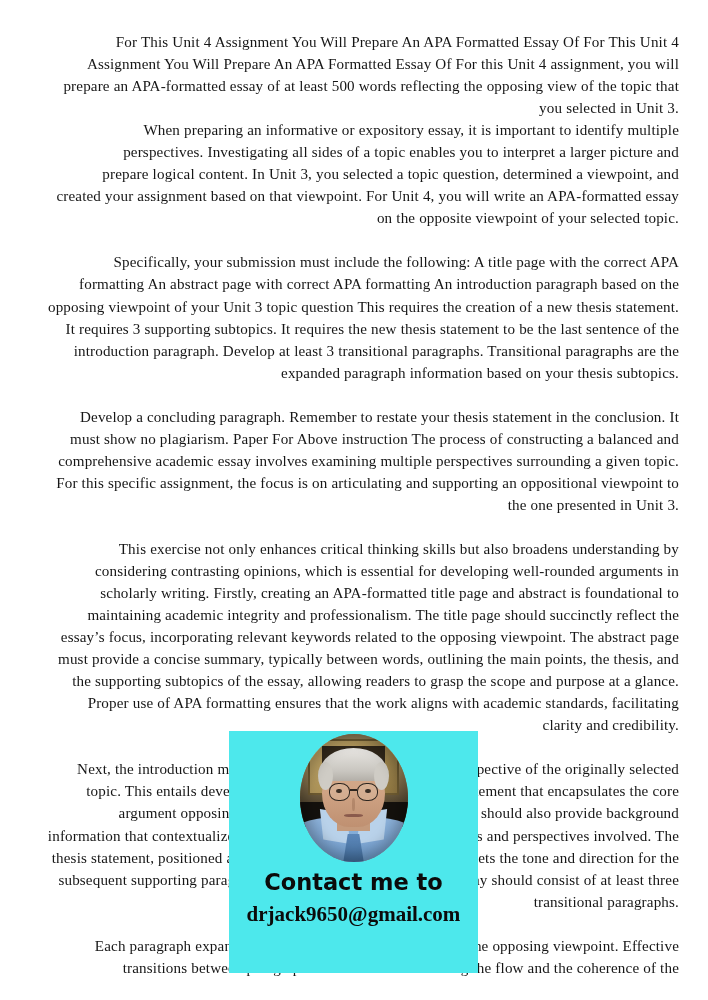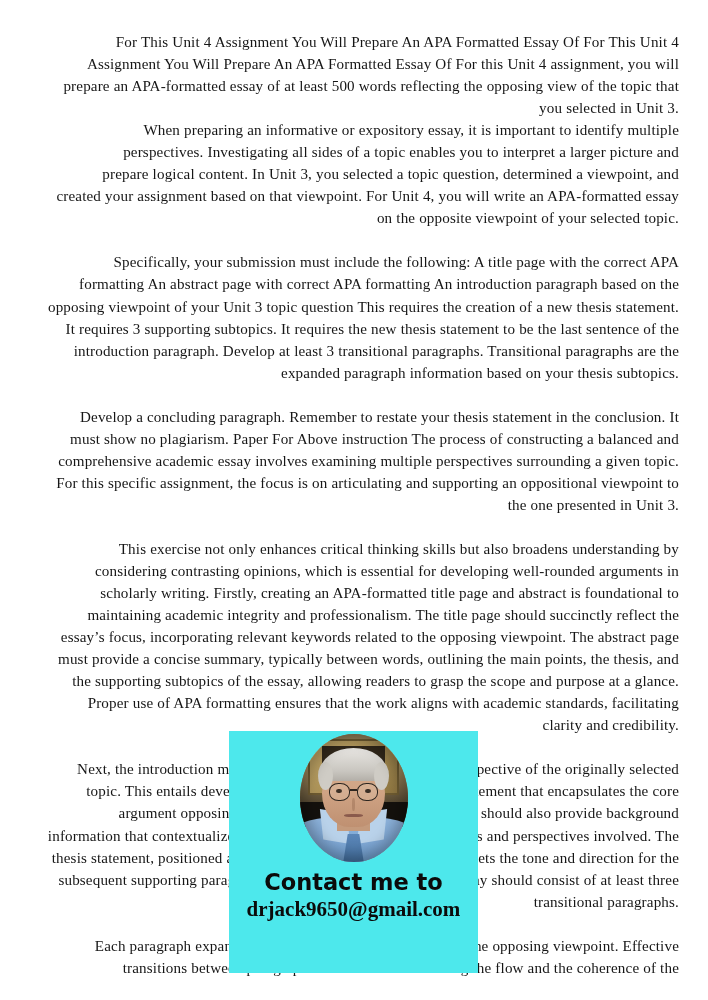--- a/index.html
+++ b/index.html
@@ -179,20 +179,21 @@
   }
   #contact-line1 { margin-top: 6px; }
   #contact-email {
     font-family: "Liberation Serif", "DejaVu Serif", serif;
     font-weight: bold;
     font-size: 21px;
     line-height: 26px;
     color: #0b0b0b;
     text-align: center;
     width: 100%;
+    margin-top: 5px;
   }
 </style>
 </head>
 <body>
 
 <div id="doc-page">
 
   <div id="doc-body">
     <p class="para">For This Unit 4 Assignment You Will Prepare An APA Formatted Essay Of For This Unit 4 Assignment You Will Prepare An APA Formatted Essay Of For this Unit 4 assignment, you will prepare an APA-formatted essay of at least 500 words reflecting the opposing view of the topic that you selected in Unit 3.
 When preparing an informative or expository essay, it is important to identify multiple

